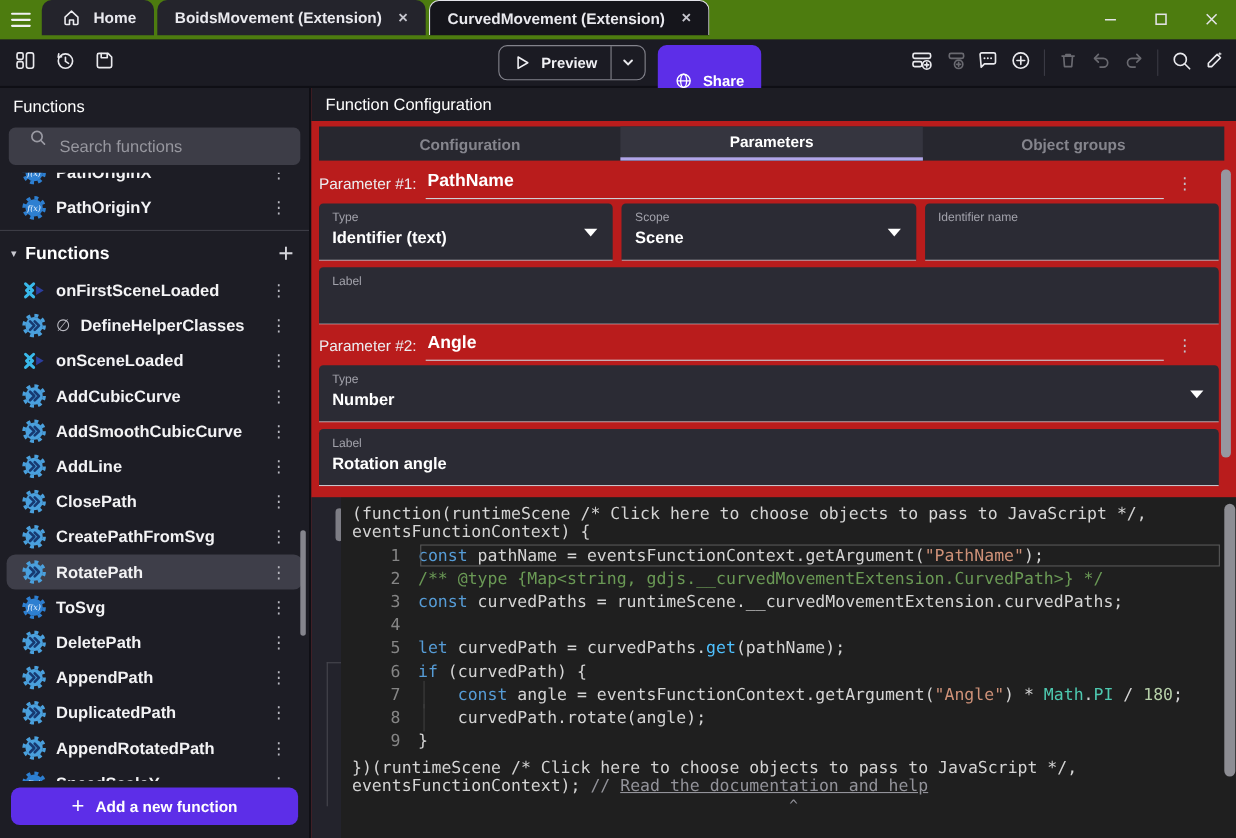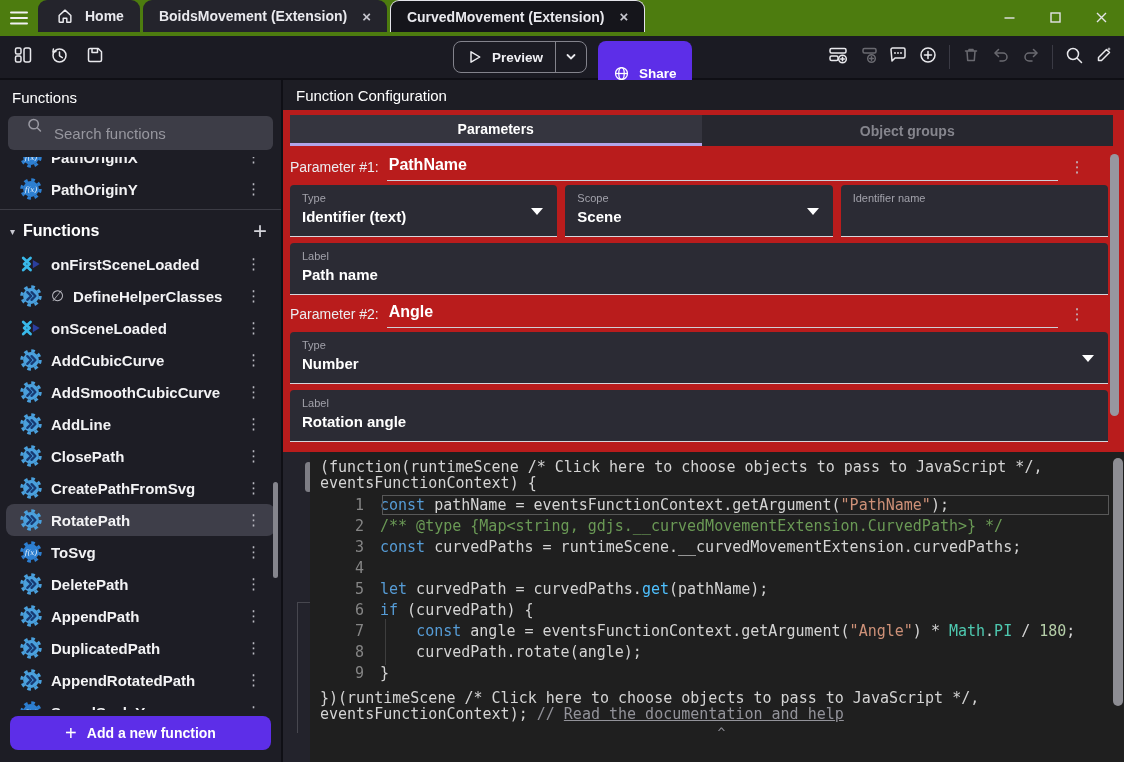--- a/index.html
+++ b/index.html
@@ -493,20 +493,21 @@
       <div class="sb-thumb"></div>
       <div class="add-fn-btn">
         <span class="add-fn-plus">+</span>
         <span class="add-fn-label">Add a new function</span>
       </div>
     </div>
 
     <div class="main">
       <div class="main-title">Function Configuration</div>
       <div class="main-tabs" id="main-tabs">
+          <div class="m-tab">Configuration</div>
           <div class="m-tab active">Parameters</div>
           <div class="m-tab">Object groups</div>
         </div>
       <div class="config" id="config">
           <div class="param-row">
             <span class="param-caption">Parameter #1:</span>
             <div class="param-input">PathName</div>
             <span class="param-dots">⋮</span>
           </div>
           <div class="fields-row">
@@ -520,21 +521,20 @@
               <div class="f-value">Scene</div>
               <span class="dd"></span>
             </div>
             <div class="field">
               <div class="f-label">Identifier name</div>
             </div>
           </div>
           <div class="fields-row">
             <div class="field">
               <div class="f-label">Label</div>
-              <div class="f-value">Path name</div>
             </div>
           </div>
           <div class="param-row">
             <span class="param-caption">Parameter #2:</span>
             <div class="param-input">Angle</div>
             <span class="param-dots">⋮</span>
           </div>
           <div class="fields-row">
             <div class="field">
               <div class="f-label">Type</div>

